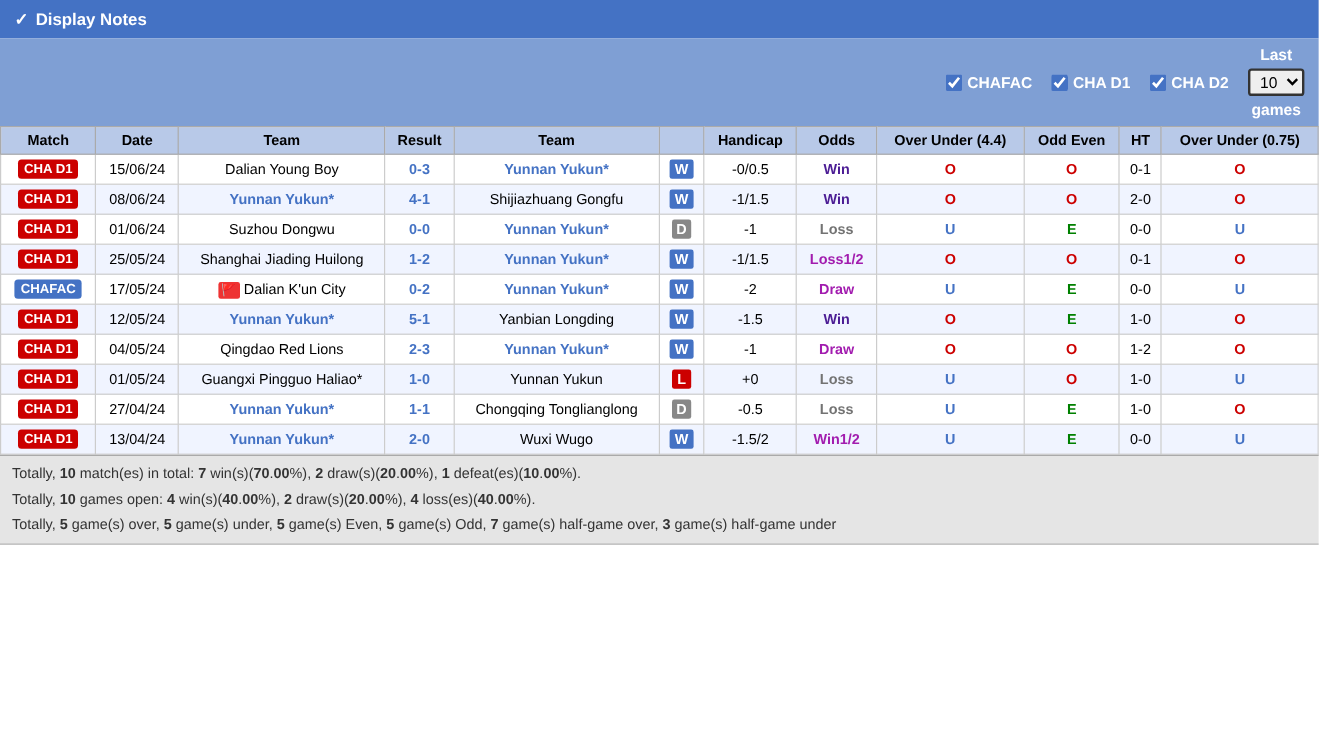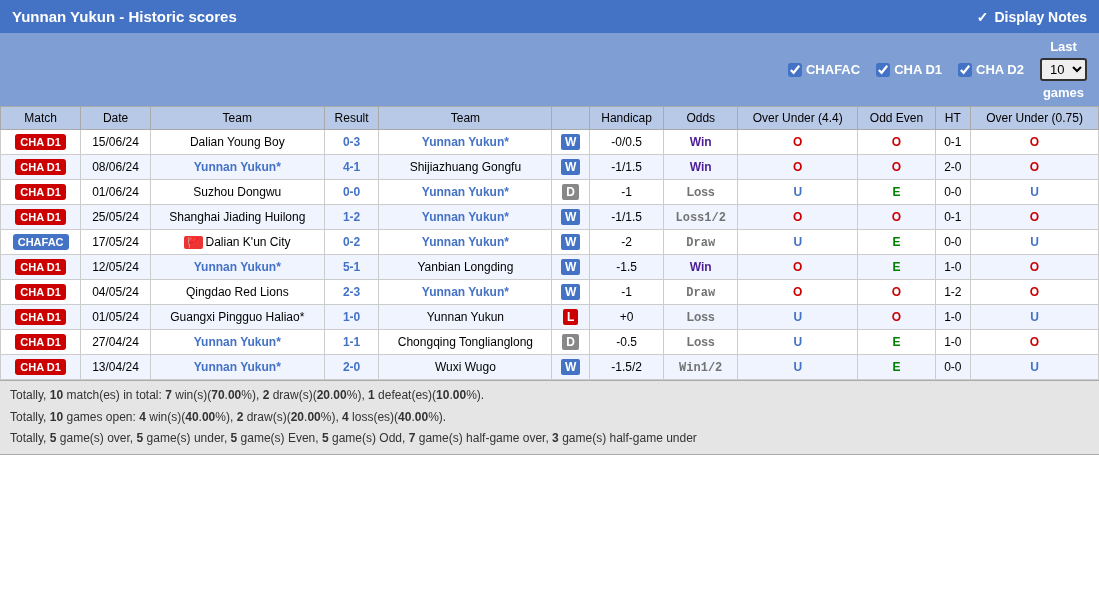--- a/index.html
+++ b/index.html
@@ -65,21 +65,21 @@
     table {
       width: 100%;
       border-collapse: collapse;
     }
     
     .col-headers th {
       background: #b8c9e8;
       border: 1px solid #aaa;
       padding: 4px 6px;
       text-align: center;
-      font-weight: normal;
+      font-weight: bold;
       font-size: 12px;
       vertical-align: middle;
     }
     
     tbody tr {
       border: 1px solid #ccc;
     }
     tbody tr:nth-child(even) {
       background: #f0f4ff;
     }
@@ -115,21 +115,21 @@
     }
     
     .team-blue { color: #4472c4; font-weight: bold; }
     .result-link { color: #4472c4; font-weight: bold; text-decoration: none; }
     
     .outcome-W { color: #fff; background: #4472c4; border-radius: 2px; padding: 1px 4px; font-weight: bold; }
     .outcome-D { color: #fff; background: #888; border-radius: 2px; padding: 1px 4px; font-weight: bold; }
     .outcome-L { color: #fff; background: #c00; border-radius: 2px; padding: 1px 4px; font-weight: bold; }
     
     .odds-green { color: #4c1d95; font-weight: bold; }
-    .odds-orange { color: #737373; font-weight: bold; font-family: Liberation Mono, monospace; }
+    .odds-orange { color: #a21caf; font-weight: bold; }
     .odds-red { color: #737373; font-weight: bold; }
     
     .cell-O { color: #c00; font-weight: bold; }
     .cell-U { color: #4472c4; font-weight: bold; }
     .cell-E { color: green; font-weight: bold; }
     
     .summary-row {
       background: #e5e5e5;
       padding: 4px 10px;
       border-top: 1px solid #aaa;
@@ -154,21 +154,20 @@
       font-weight: bold;
       font-size: 14px;
     }
   </style>
 </head>
 <body>
 
 <div>
 
   <div class="header">
-    <span>Yunnan Yukun - Historic scores</span>
     <div class="header-right">
       <span class="checkmark">✓</span>
       <span class="display-notes-label">Display Notes</span>
     </div>
   </div>
 
   <div class="filter-row">
     <div class="filter-item">
       <input type="checkbox" checked="" style="">
       <span>CHAFAC</span>

